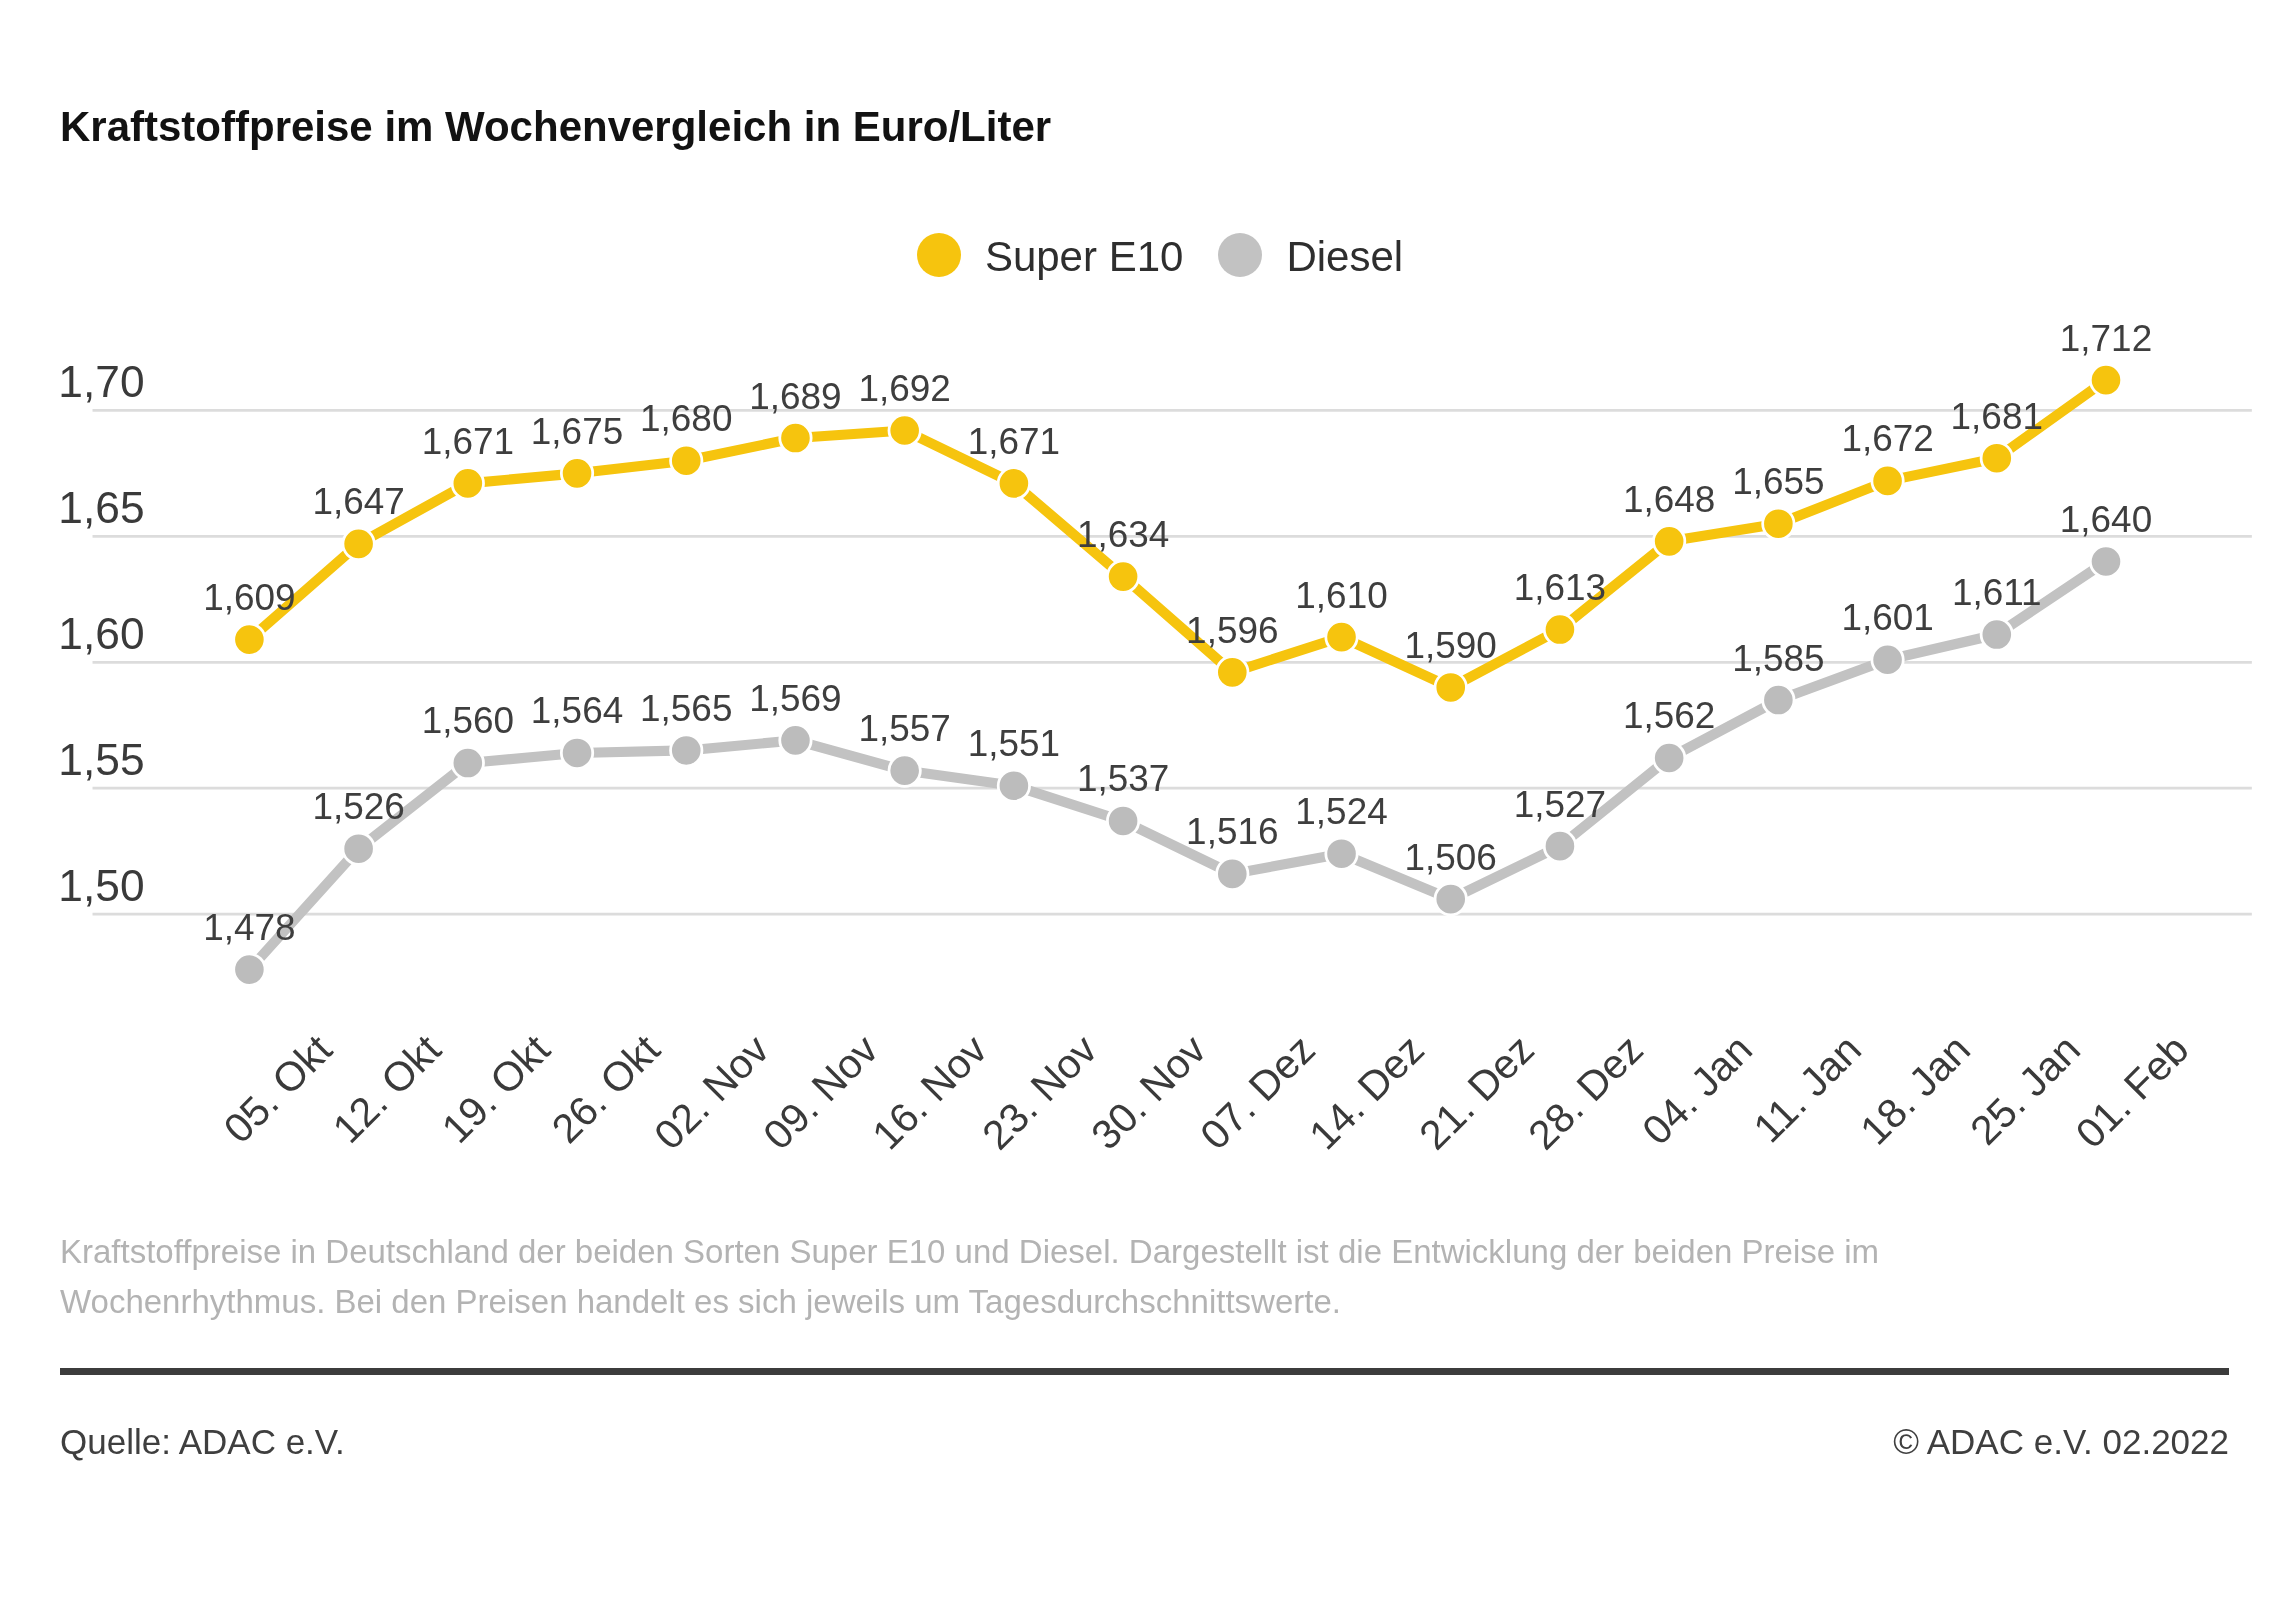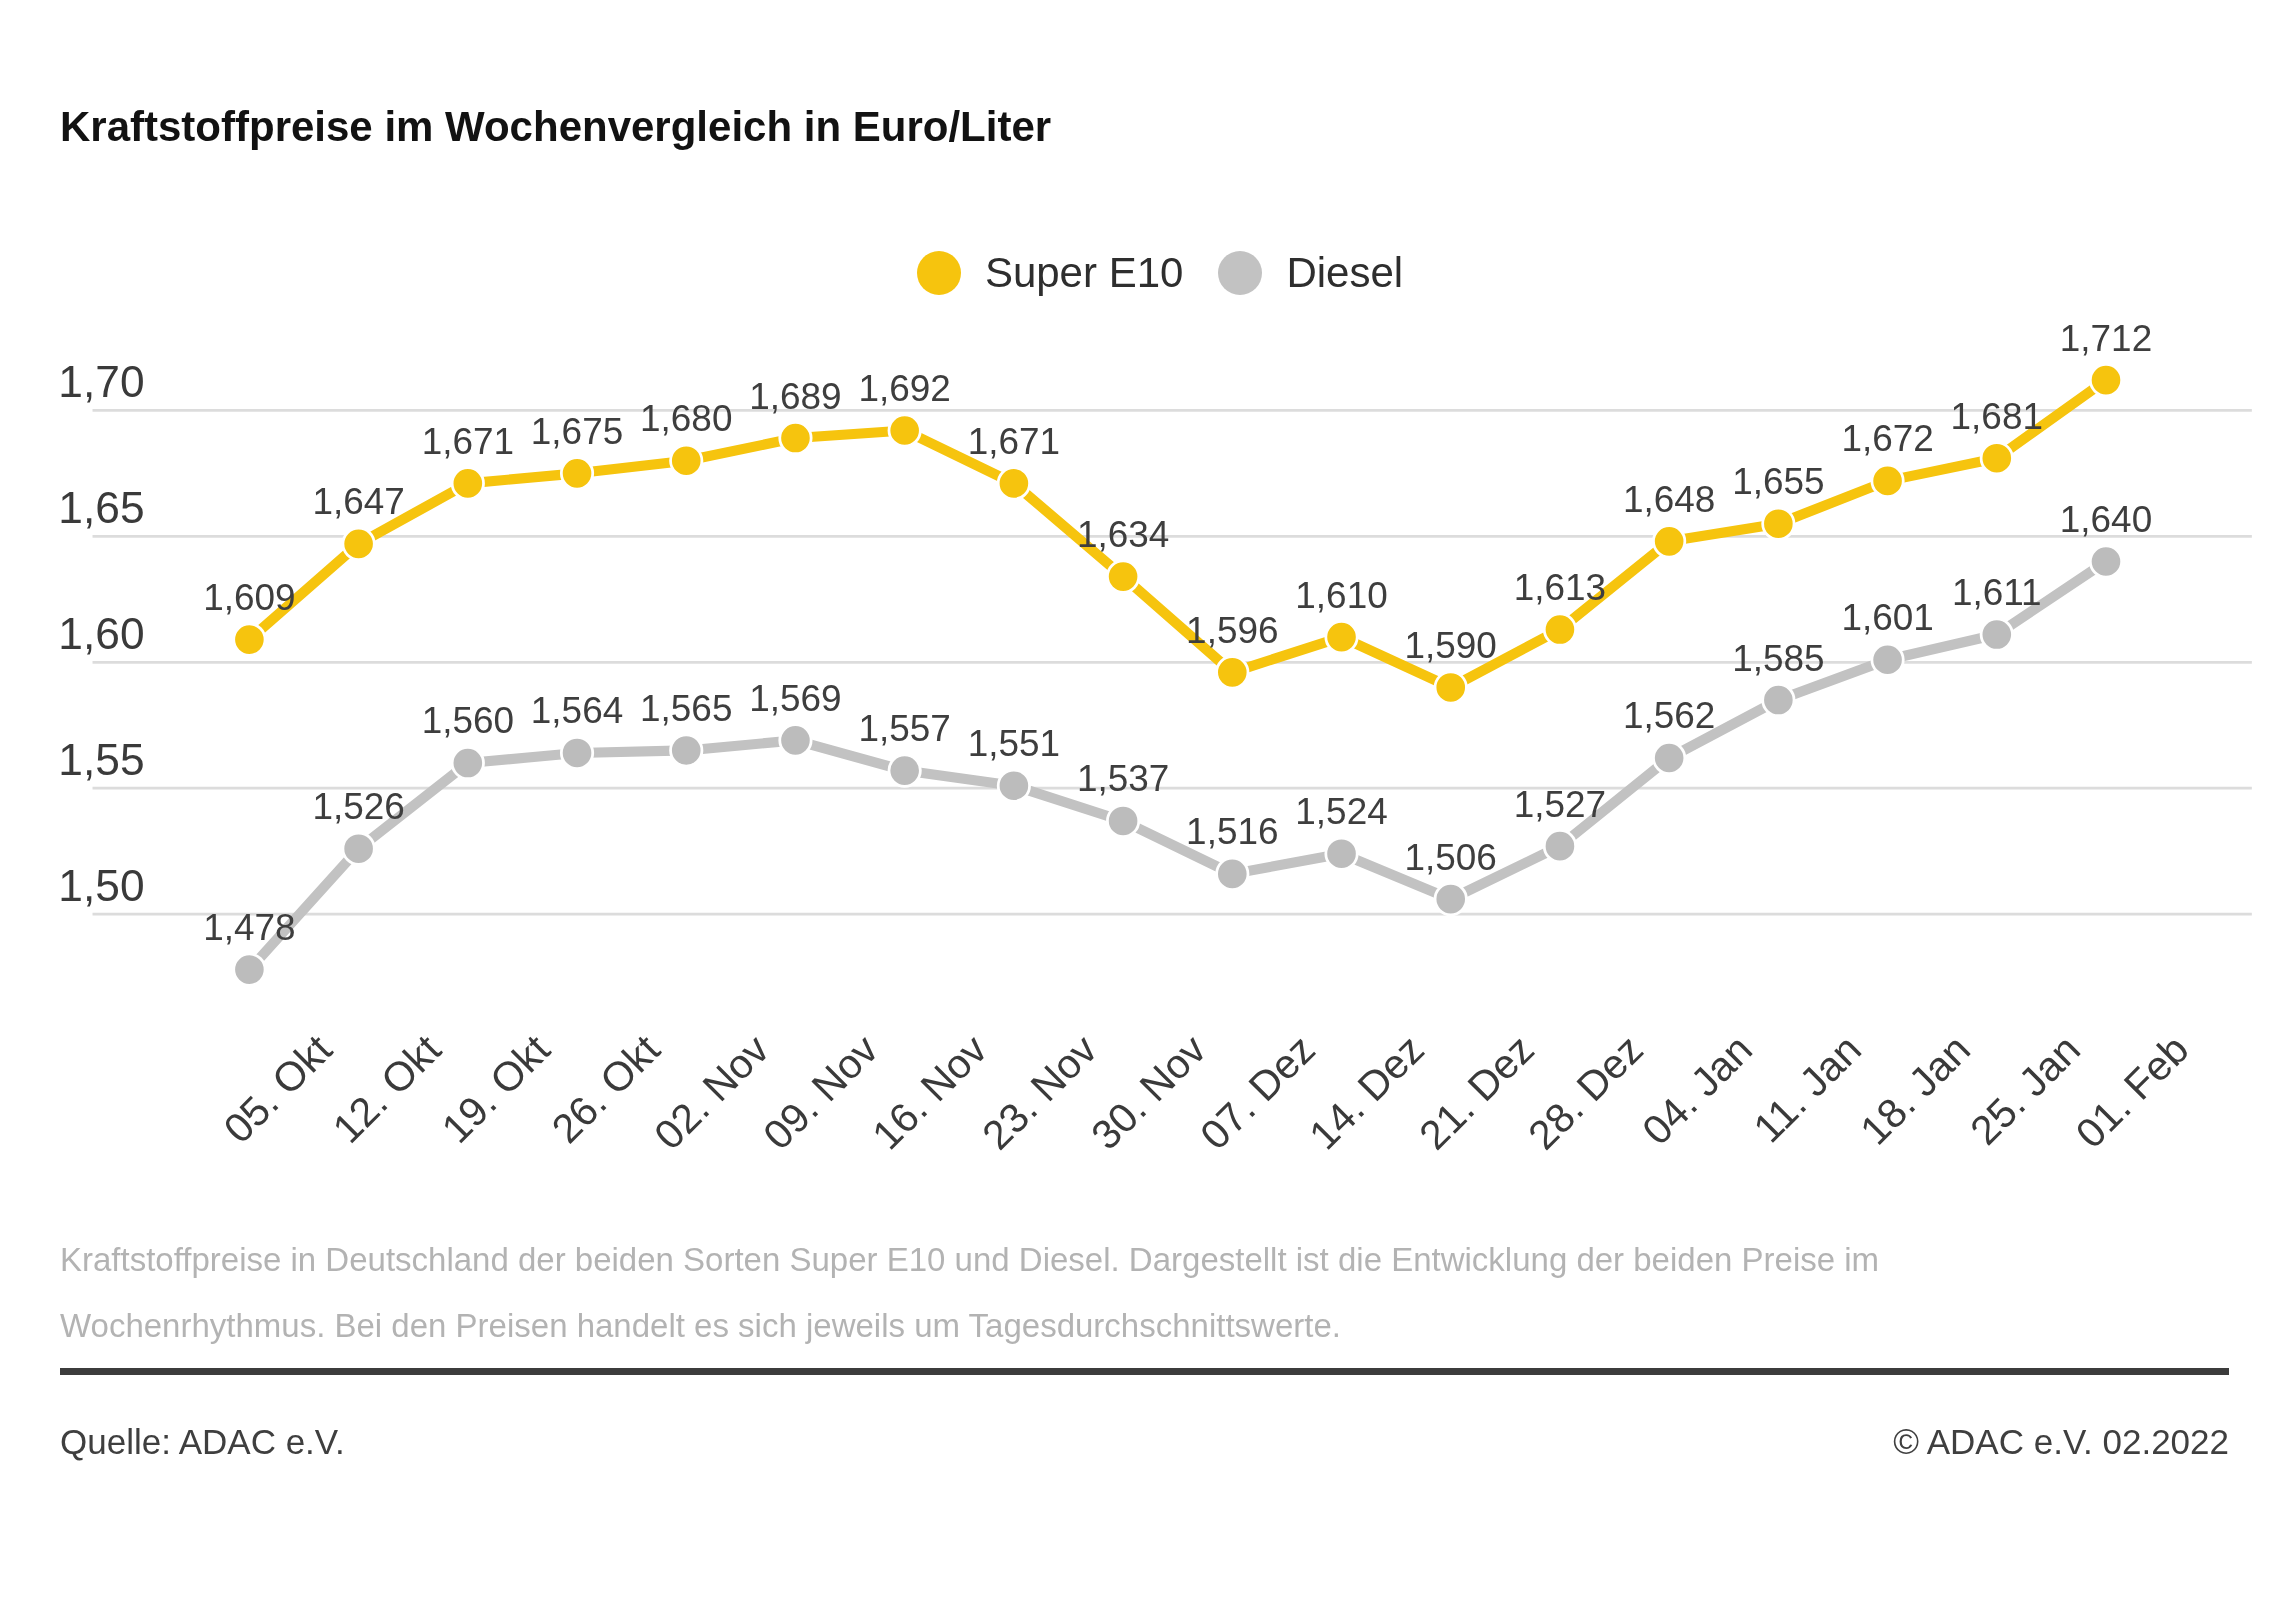--- a/index.html
+++ b/index.html
@@ -31,23 +31,21 @@
     left: 0;
     right: 0;
     top: 233px;
     display: flex;
     justify-content: center;
     align-items: center;
     gap: 35px;
   }
   .legend-item {
     display: flex;
-    align-items: center;
     gap: 24px;
-    margin-top: 16px;
   }
   .legend-dot {
     width: 44px;
     height: 44px;
     border-radius: 50%;
   }
   .legend-label {
     font-size: 42px;
     color: #2e2e2e;
   }
@@ -66,21 +64,21 @@
     white-space: nowrap;
     transform: rotate(-45deg);
     transform-origin: 100% 0%;
   }
   .description {
     position: absolute;
     left: 60px;
     top: 1227px;
     width: 2030px;
     font-size: 33px;
-    line-height: 66px;
+    line-height: 50px;
     color: #b3b3b3;
   }
   .divider {
     position: absolute;
     left: 60px;
     top: 1368px;
     width: 2169px;
     height: 6.5px;
     background: #3c3c3c;
   }

